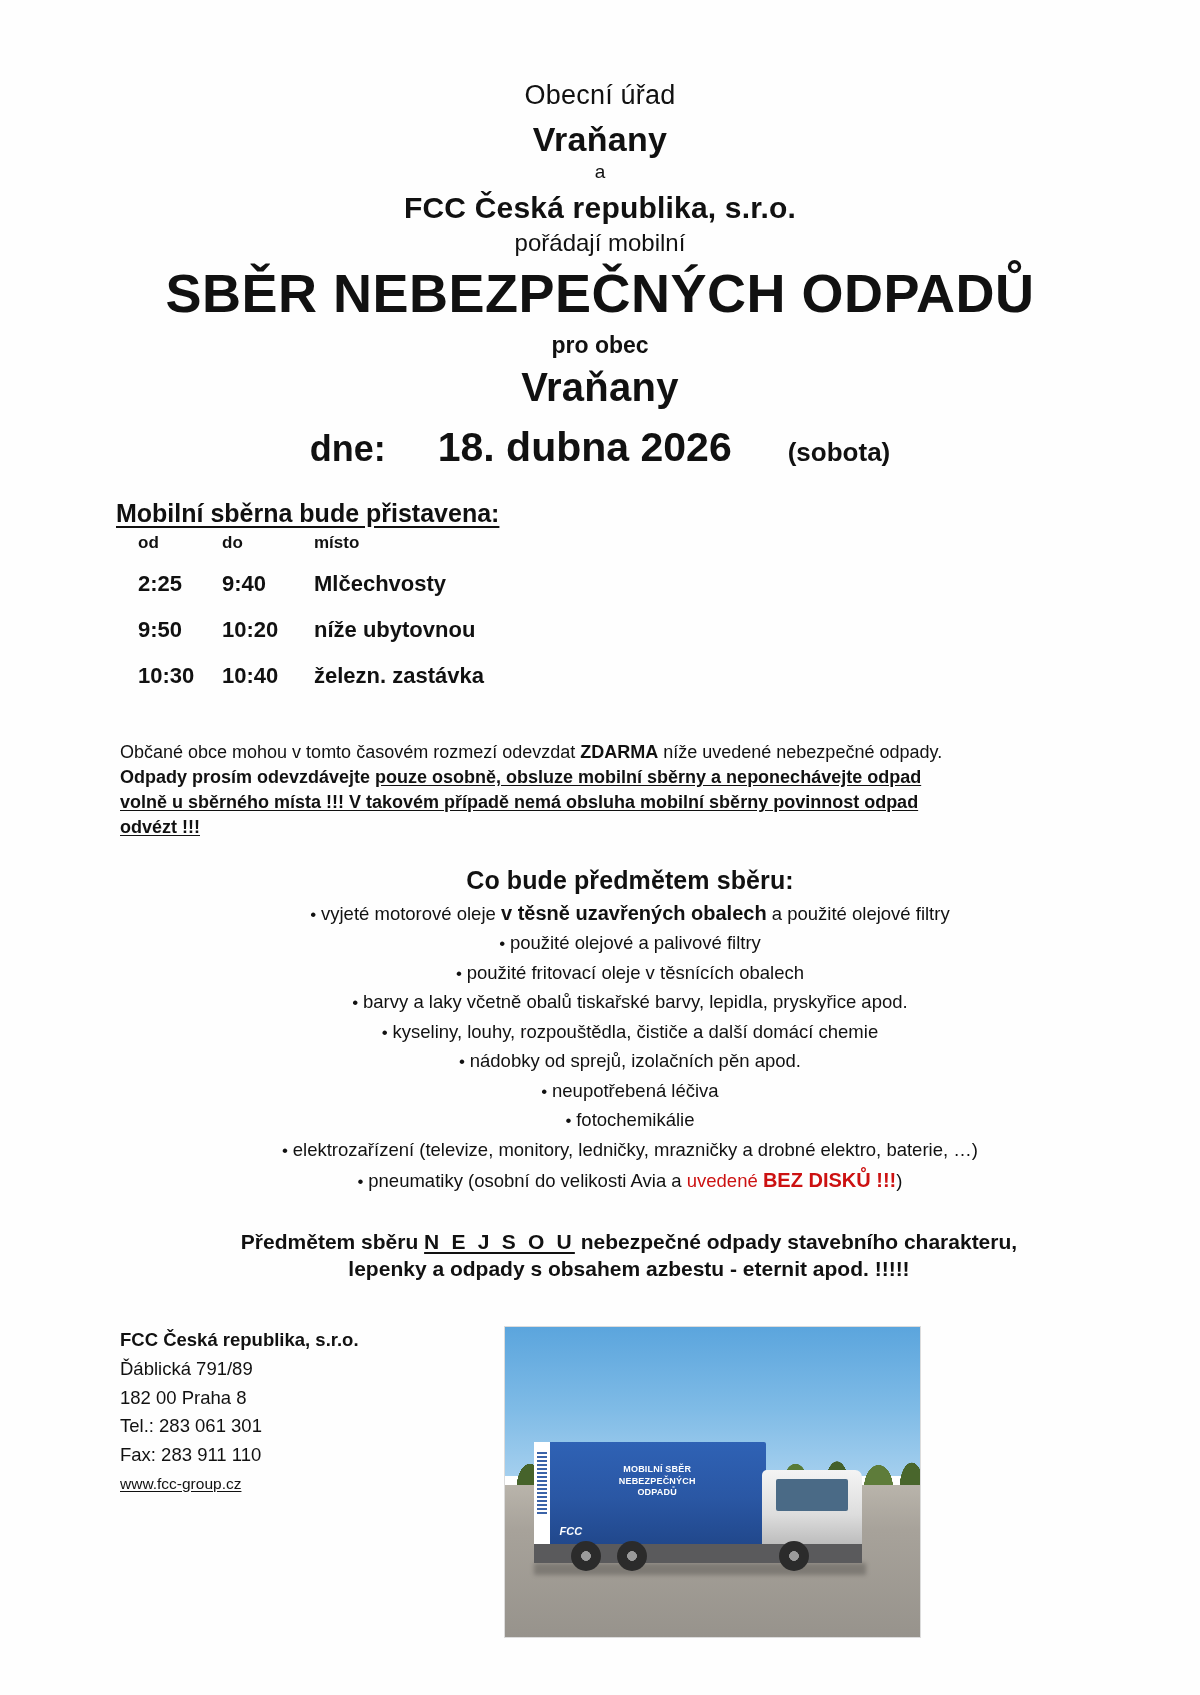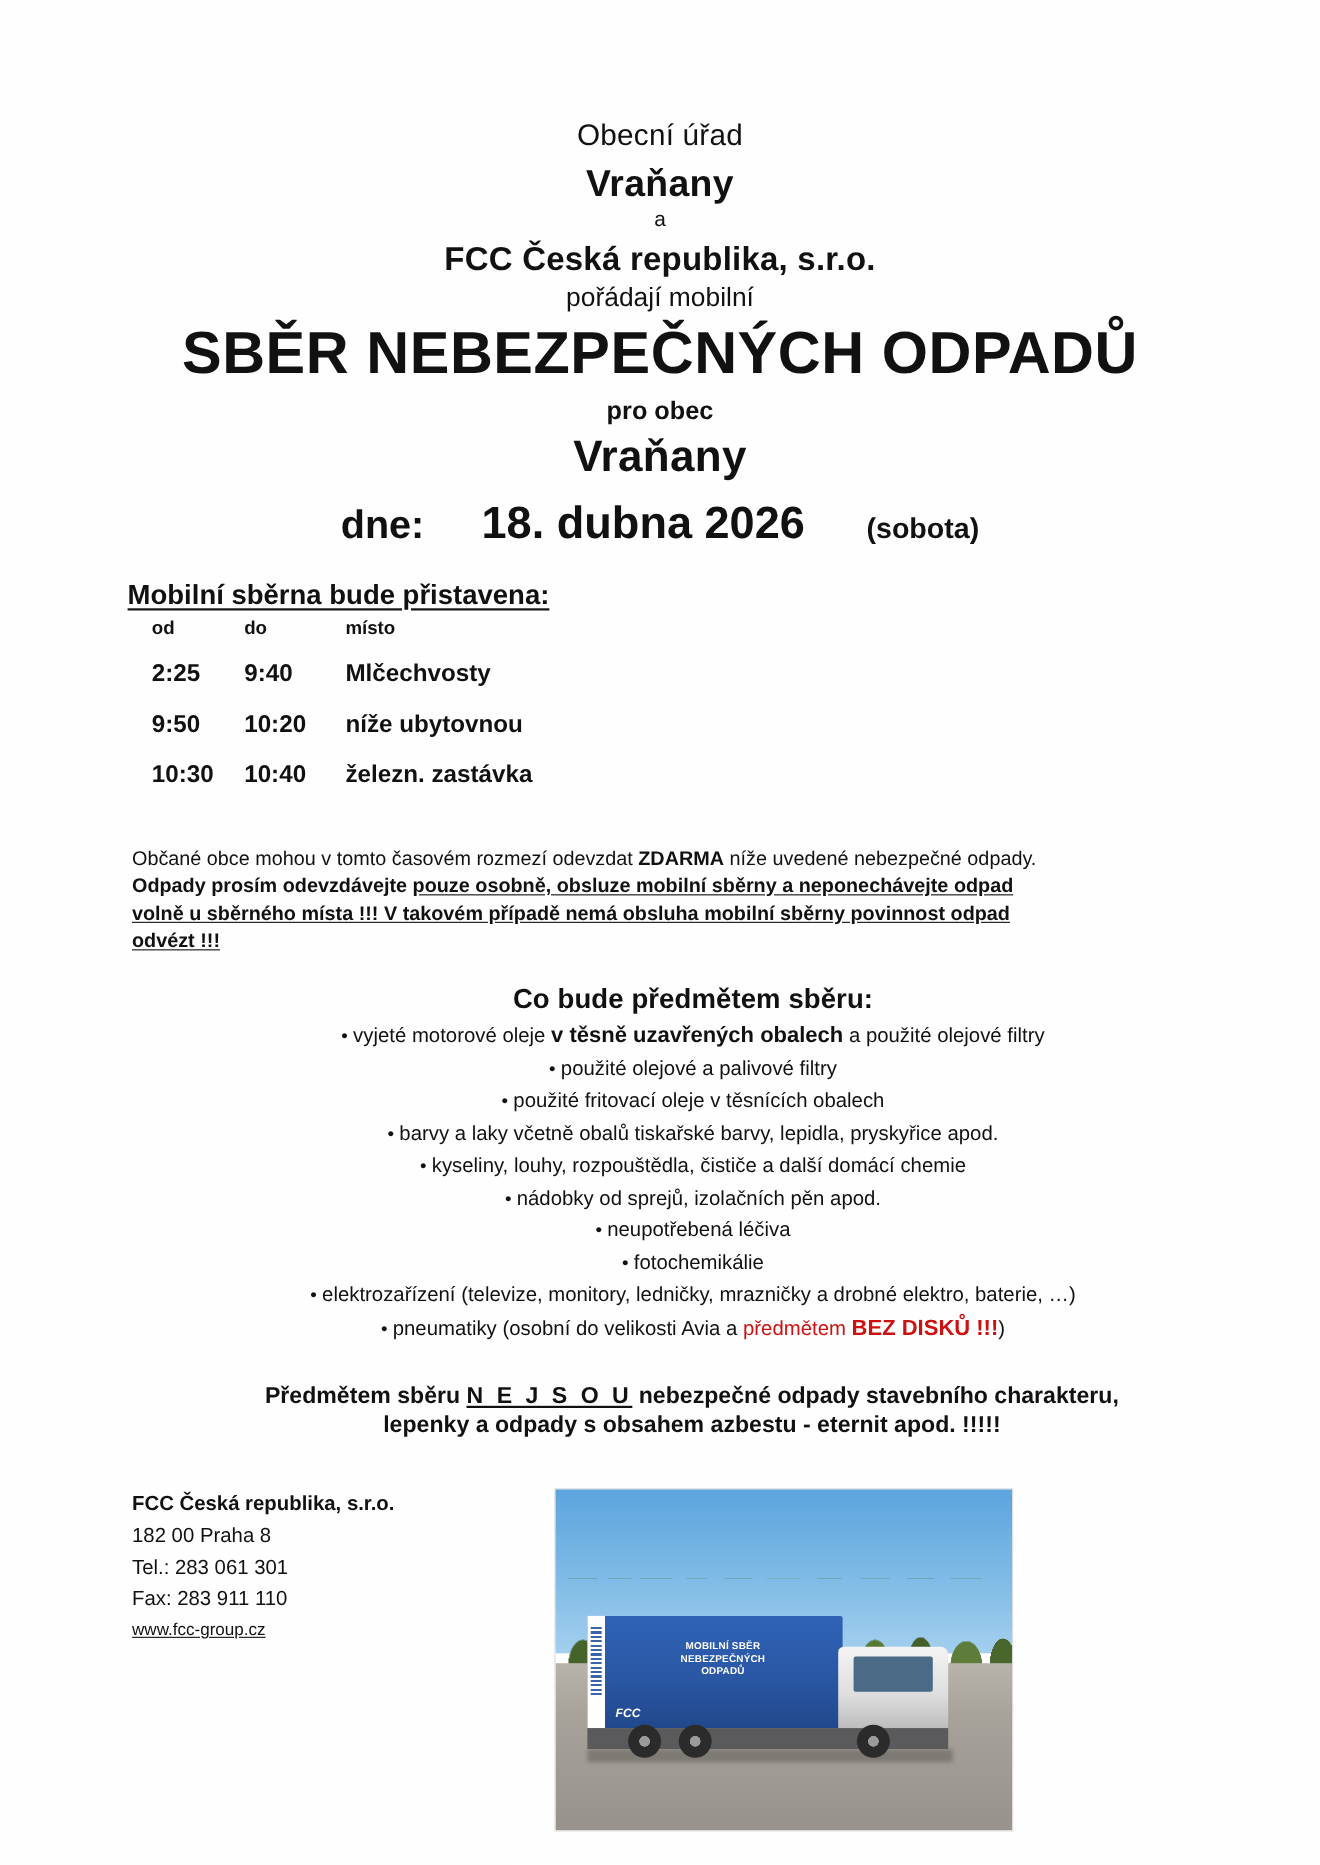--- a/index.html
+++ b/index.html
@@ -21,21 +21,21 @@
     height: 1695px;
     position: relative;
     box-sizing: border-box;
     padding: 0;
     background: #fefefe;
   }
 
   
   .header {
     text-align: center;
-    padding-top: 108px;
+    padding-top: 80px;
   }
   .org-label {
     font-size: 27px;
     font-weight: 400;
     letter-spacing: 0.2px;
     line-height: 1.15;
   }
   .org-name {
     font-size: 34px;
     font-weight: 700;
@@ -429,34 +429,35 @@
     <ul class="items">
       <li><span>vyjeté motorové oleje </span><b>v těsně uzavřených obalech</b><span> a použité olejové filtry</span></li>
       <li><span>použité olejové a palivové filtry</span></li>
       <li><span>použité fritovací oleje v těsnících obalech</span></li>
       <li><span>barvy a laky včetně obalů tiskařské barvy, lepidla, pryskyřice apod.</span></li>
       <li><span>kyseliny, louhy, rozpouštědla, čističe a další domácí chemie</span></li>
       <li><span>nádobky od sprejů, izolačních pěn apod.</span></li>
       <li><span>neupotřebená léčiva</span></li>
       <li><span>fotochemikálie</span></li>
       <li><span>elektrozařízení (televize, monitory, ledničky, mrazničky a drobné elektro, baterie, …)</span></li>
-      <li><span>pneumatiky (osobní do velikosti Avia a </span><span class="red">předmětem </span><b class="red">BEZ DISKŮ !!!</b><span>)</span></li>
+      <li><span>pneumatiky (osobní do velikosti Avia a </span><span class="red">uvedené </span><b class="red">BEZ DISKŮ !!!</b><span>)</span></li>
     </ul>
   </div>
 
   <div class="exclusion">
     <div>
       <span>Předmětem sběru </span><span class="spaced-u">N E J S O U</span><span> nebezpečné odpady stavebního charakteru,</span>
     </div>
     <div>lepenky a odpady s obsahem azbestu - eternit apod. !!!!!</div>
   </div>
 
   <div class="footer">
     <div class="contact">
       <div class="c-name">FCC Česká republika, s.r.o.</div>
+      <div class="c-line">Ďáblická 791/89</div>
       <div class="c-line">182 00  Praha 8</div>
       <div class="c-line">Tel.: 283 061 301</div>
       <div class="c-line">Fax: 283 911 110</div>
       <a class="c-web" href="#">www.fcc-group.cz</a>
     </div>
 
     <div class="photo">
       <div class="sky"></div>
       <div class="treeline"></div>
       <div class="ground"></div>

